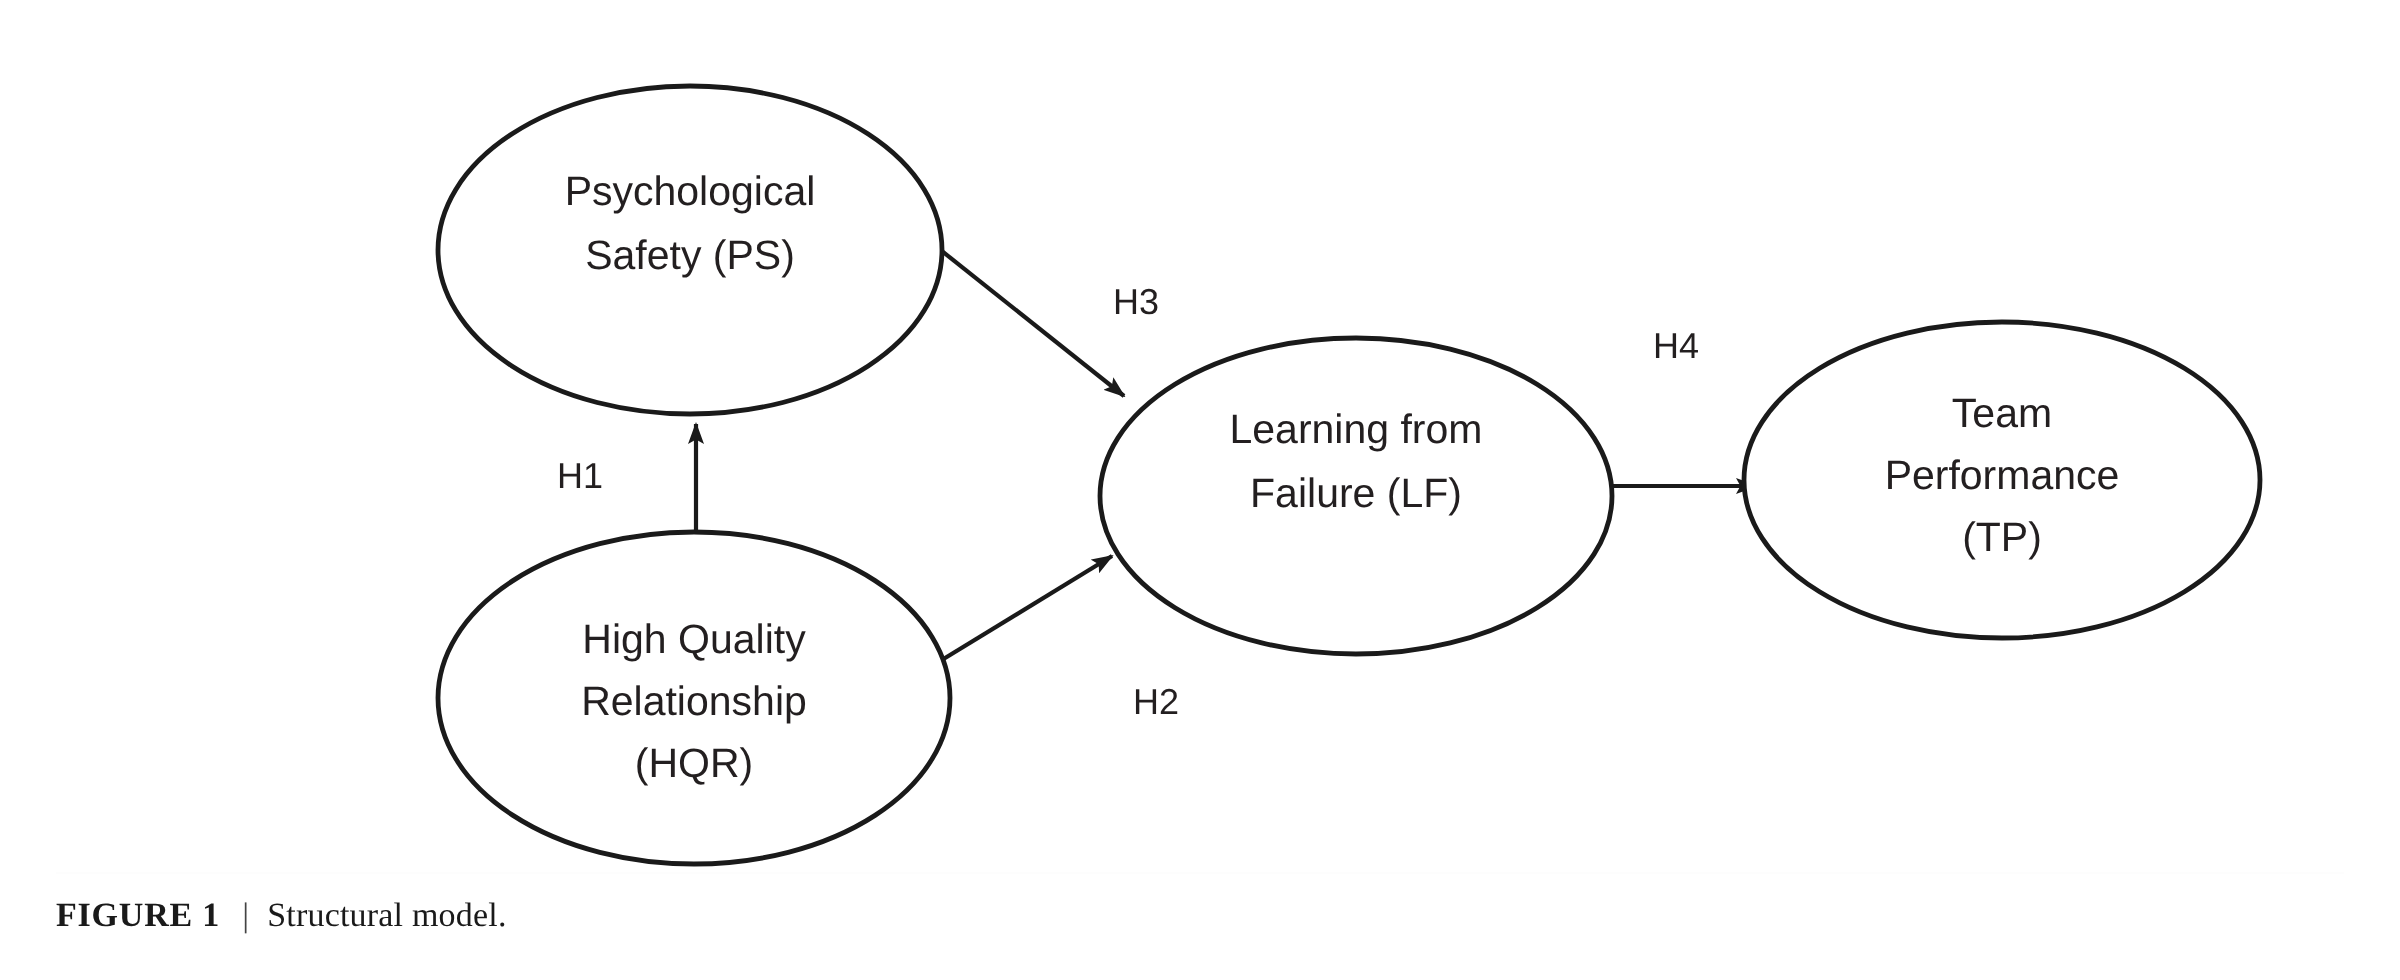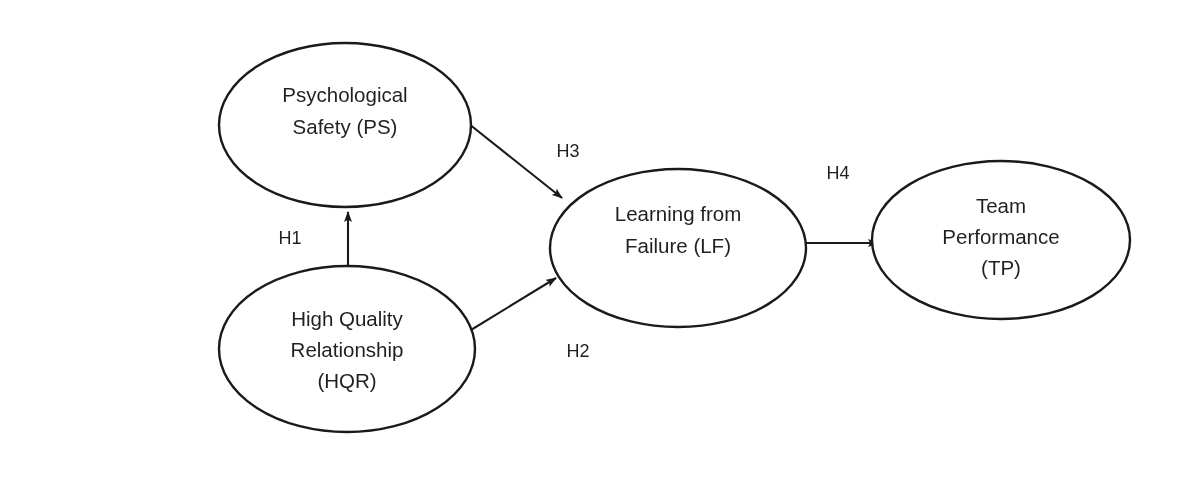--- a/index.html
+++ b/index.html
@@ -139,14 +139,17 @@
     <g>
       <ellipse class="node-ellipse" cx="1001" cy="240" rx="129" ry="79"></ellipse>
       <text class="node-label" x="1001" y="208">Team</text>
       <text class="node-label" x="1001" y="239">Performance</text>
       <text class="node-label" x="1001" y="270">(TP)</text>
     </g>
   </svg>
 
   <div class="caption-rule"></div>
 
+  <div class="figure-caption">
+    <span class="caption-label">FIGURE 1</span><span class="caption-separator">|</span><span class="caption-text">Structural model.</span>
+  </div>
 
 </div>
 
 </body></html>

